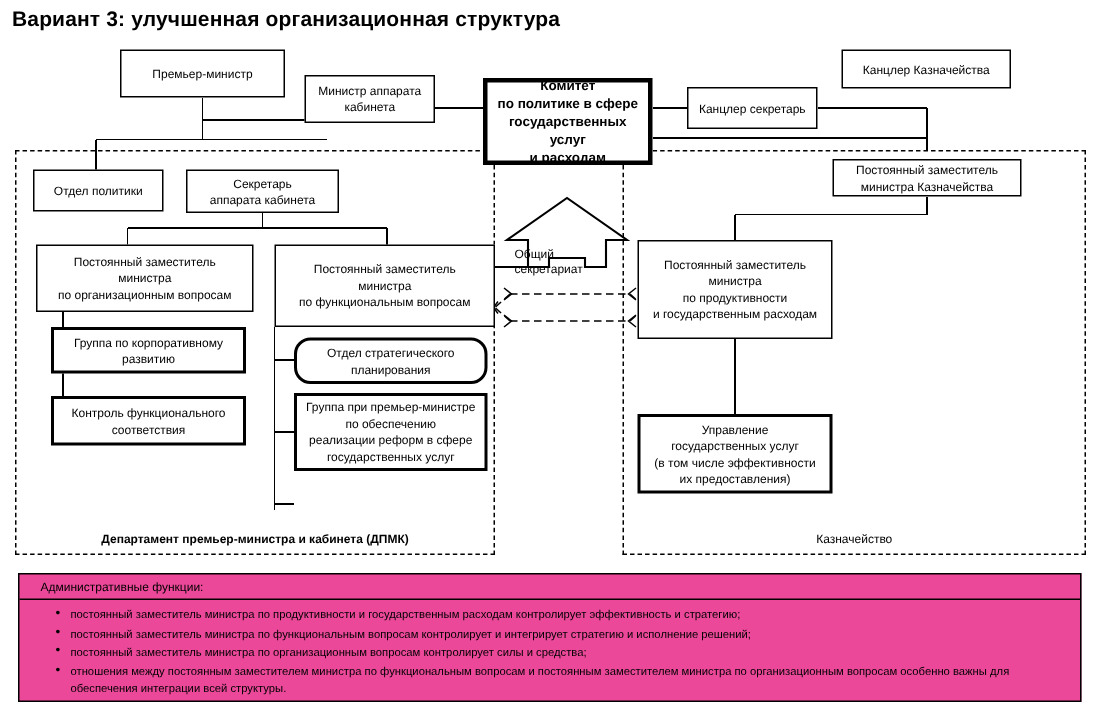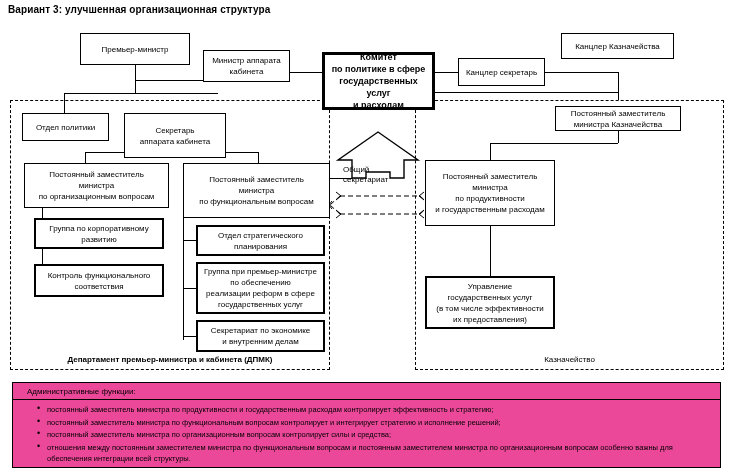--- a/index.html
+++ b/index.html
@@ -23,21 +23,21 @@
     left: 0;
     top: 0;
     width: 733px;
     height: 476px;
     pointer-events: none;
   }
   .title {
     position: absolute;
     left: 8px;
     top: 4px;
-    font-size: 10px;
+    font-size: 14px;
     font-weight: bold;
     letter-spacing: 0.1px;
     white-space: nowrap;
   }
   .box {
     position: absolute;
     box-sizing: border-box;
     border: 1px solid #000000;
     background: #ffffff;
     display: flex;
@@ -218,21 +218,21 @@
   </div>
 
   <div class="box" style="left:561px; top:33px; width:113px; height:26px;">
     <span>Канцлер Казначейства</span>
   </div>
 
   <div class="box" style="left:22px; top:113px; width:87px; height:28px;">
     <span>Отдел политики</span>
   </div>
 
-  <div class="box" style="left:124px; top:113px; width:102px; height:45px; white-space:pre-line;">
+  <div class="box" style="left:124px; top:113px; width:102px; height:29px; white-space:pre-line;">
     <span>Секретарь
 аппарата кабинета</span>
   </div>
 
   <div class="box" style="left:555px; top:106px; width:126px; height:25px; white-space:pre-line;">
     <span>Постоянный заместитель
 министра Казначейства</span>
   </div>
 
   <div class="box" style="left:24px; top:163px; width:145px; height:45px; white-space:pre-line;">
@@ -257,36 +257,32 @@
   <div class="box thick" style="left:34px; top:218px; width:130px; height:31px; white-space:pre-line;">
     <span>Группа по корпоративному
 развитию</span>
   </div>
 
   <div class="box thick" style="left:34px; top:264px; width:130px; height:33px; white-space:pre-line;">
     <span>Контроль функционального
 соответствия</span>
   </div>
 
-  <div class="box thick" style="left:196px; top:225px; width:129px; height:31px; white-space:pre-line;">
+  <div class="box thick" style="left:196px; top:225px; width:129px; height:31px; white-space:pre-line;border-radius:11px;">
     <span>Отдел стратегического
 планирования</span>
   </div>
 
   <div class="box thick" style="left:196px; top:262px; width:129px; height:52px; white-space:pre-line;">
     <span>Группа при премьер-министре
 по обеспечению
 реализации реформ в сфере
 государственных услуг</span>
   </div>
 
-  <div class="box thick" style="left:196px; top:320px; width:129px; height:32px; white-space:pre-line;">
-    <span>Секретариат по экономике
-и внутренним делам</span>
-  </div>
 
   <div class="box thick" style="left:425px; top:276px; width:130px; height:53px; white-space:pre-line;">
     <span>Управление
 государственных услуг
 (в том числе эффективности
 их предоставления)</span>
   </div>
 
   <div class="shared-label" style="left:343px; top:165px; width:70px; white-space:pre-line;">Общий
 секретариат</div>

